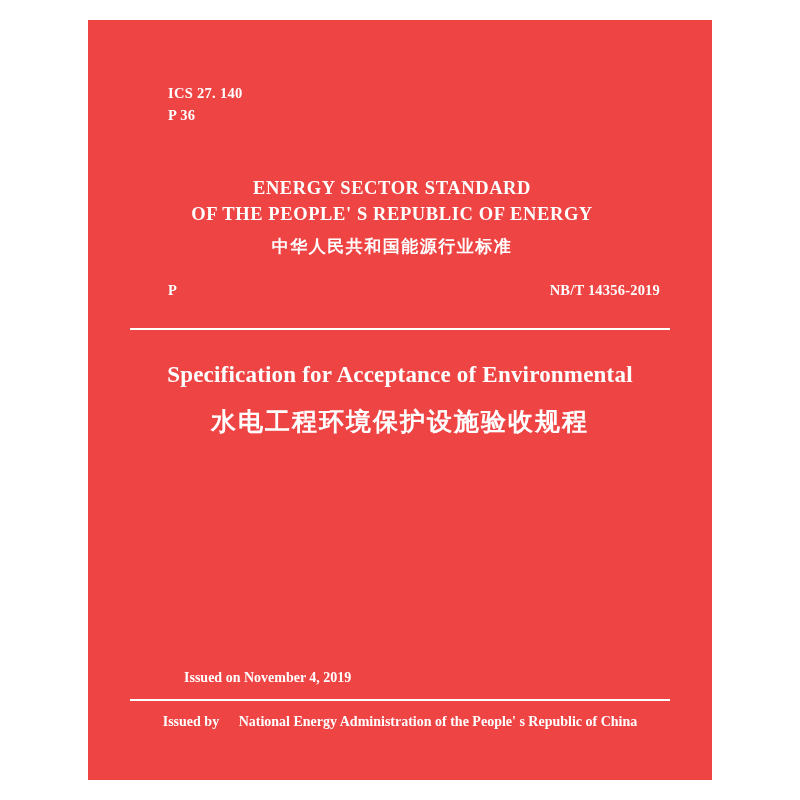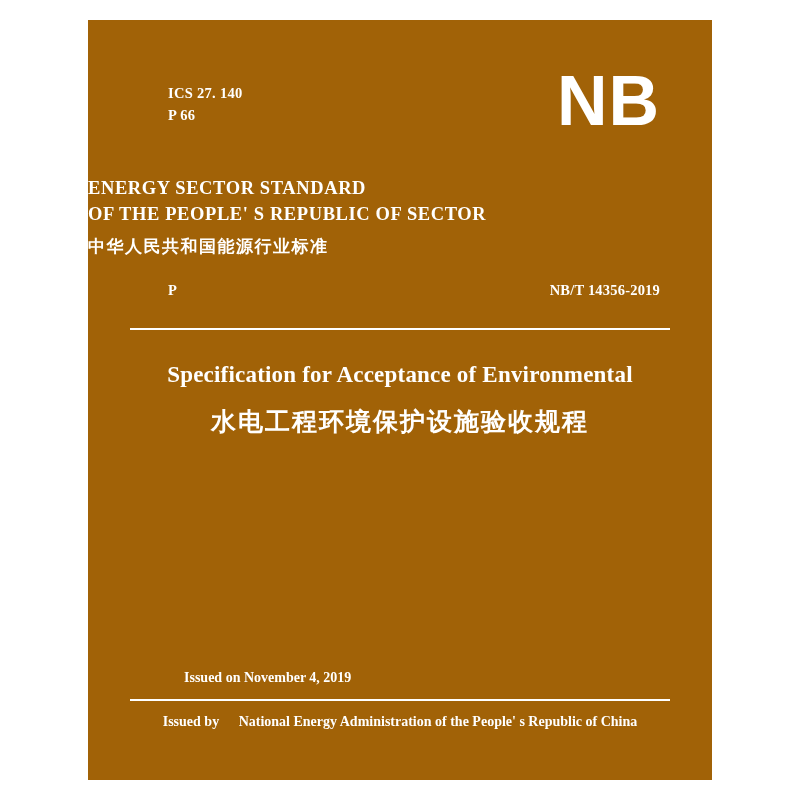--- a/index.html
+++ b/index.html
@@ -18,21 +18,21 @@
     width: 800px;
     height: 800px;
     background: #ffffff;
   }
   .cover {
     position: absolute;
     left: 88px;
     top: 20px;
     width: 624px;
     height: 760px;
-    background: #a16207;
+    background: #ef4444;
     color: #ffffff;
     box-sizing: border-box;
   }
   
   .codes {
     position: absolute;
     left: 80px;
     top: 62px;
     font-family: "Liberation Serif", serif;
     font-weight: bold;
@@ -49,21 +49,21 @@
     font-size: 70px;
     line-height: 70px;
     letter-spacing: 1px;
   }
   
   .hdr {
     position: absolute;
     left: 0;
     right: 16px;
     top: 155px;
-    text-align: left;
+    text-align: center;
   }
   .hdr .en1, .hdr .en2 {
     font-family: "Liberation Serif", serif;
     font-weight: bold;
     font-size: 18.5px;
     letter-spacing: 0.6px;
     line-height: 26px;
   }
   .hdr .cn {
     font-family: "Liberation Sans", sans-serif;
@@ -162,28 +162,27 @@
   }
 </style>
 </head>
 <body>
 
 <div class="page">
   <div class="cover">
 
     <div class="codes">
       <div>ICS 27. 140</div>
-      <div>P 66</div>
-    </div>
-
-    <div class="nb-logo">NB</div>
+      <div>P 36</div>
+    </div>
+
 
     <div class="hdr">
       <div class="en1">ENERGY SECTOR STANDARD</div>
-      <div class="en2">OF THE PEOPLE' S REPUBLIC OF SECTOR</div>
+      <div class="en2">OF THE PEOPLE' S REPUBLIC OF ENERGY</div>
       <div class="cn">中华人民共和国能源行业标准</div>
     </div>
 
     <div class="codeline">
       <div class="left">P</div>
       <div class="right">NB/T 14356-2019</div>
     </div>
 
     <div class="rule rule-top"></div>
 

